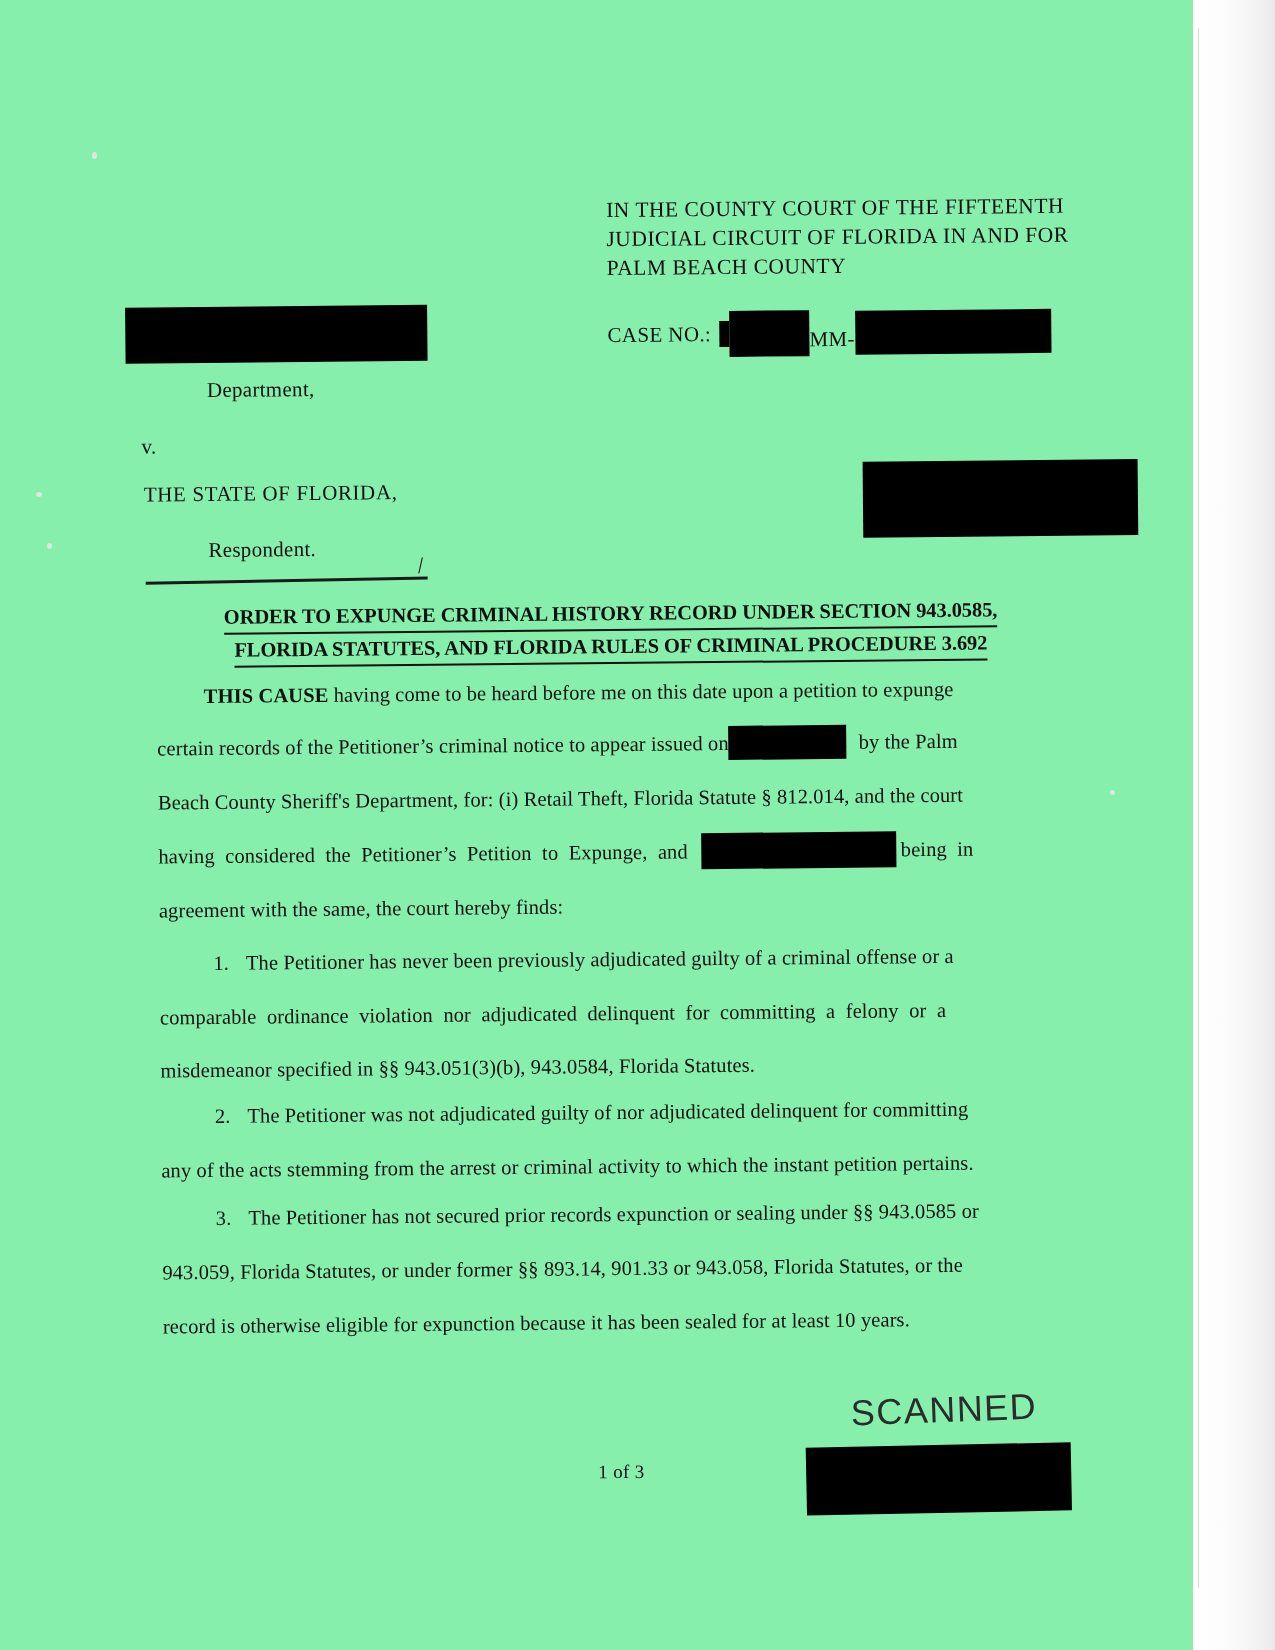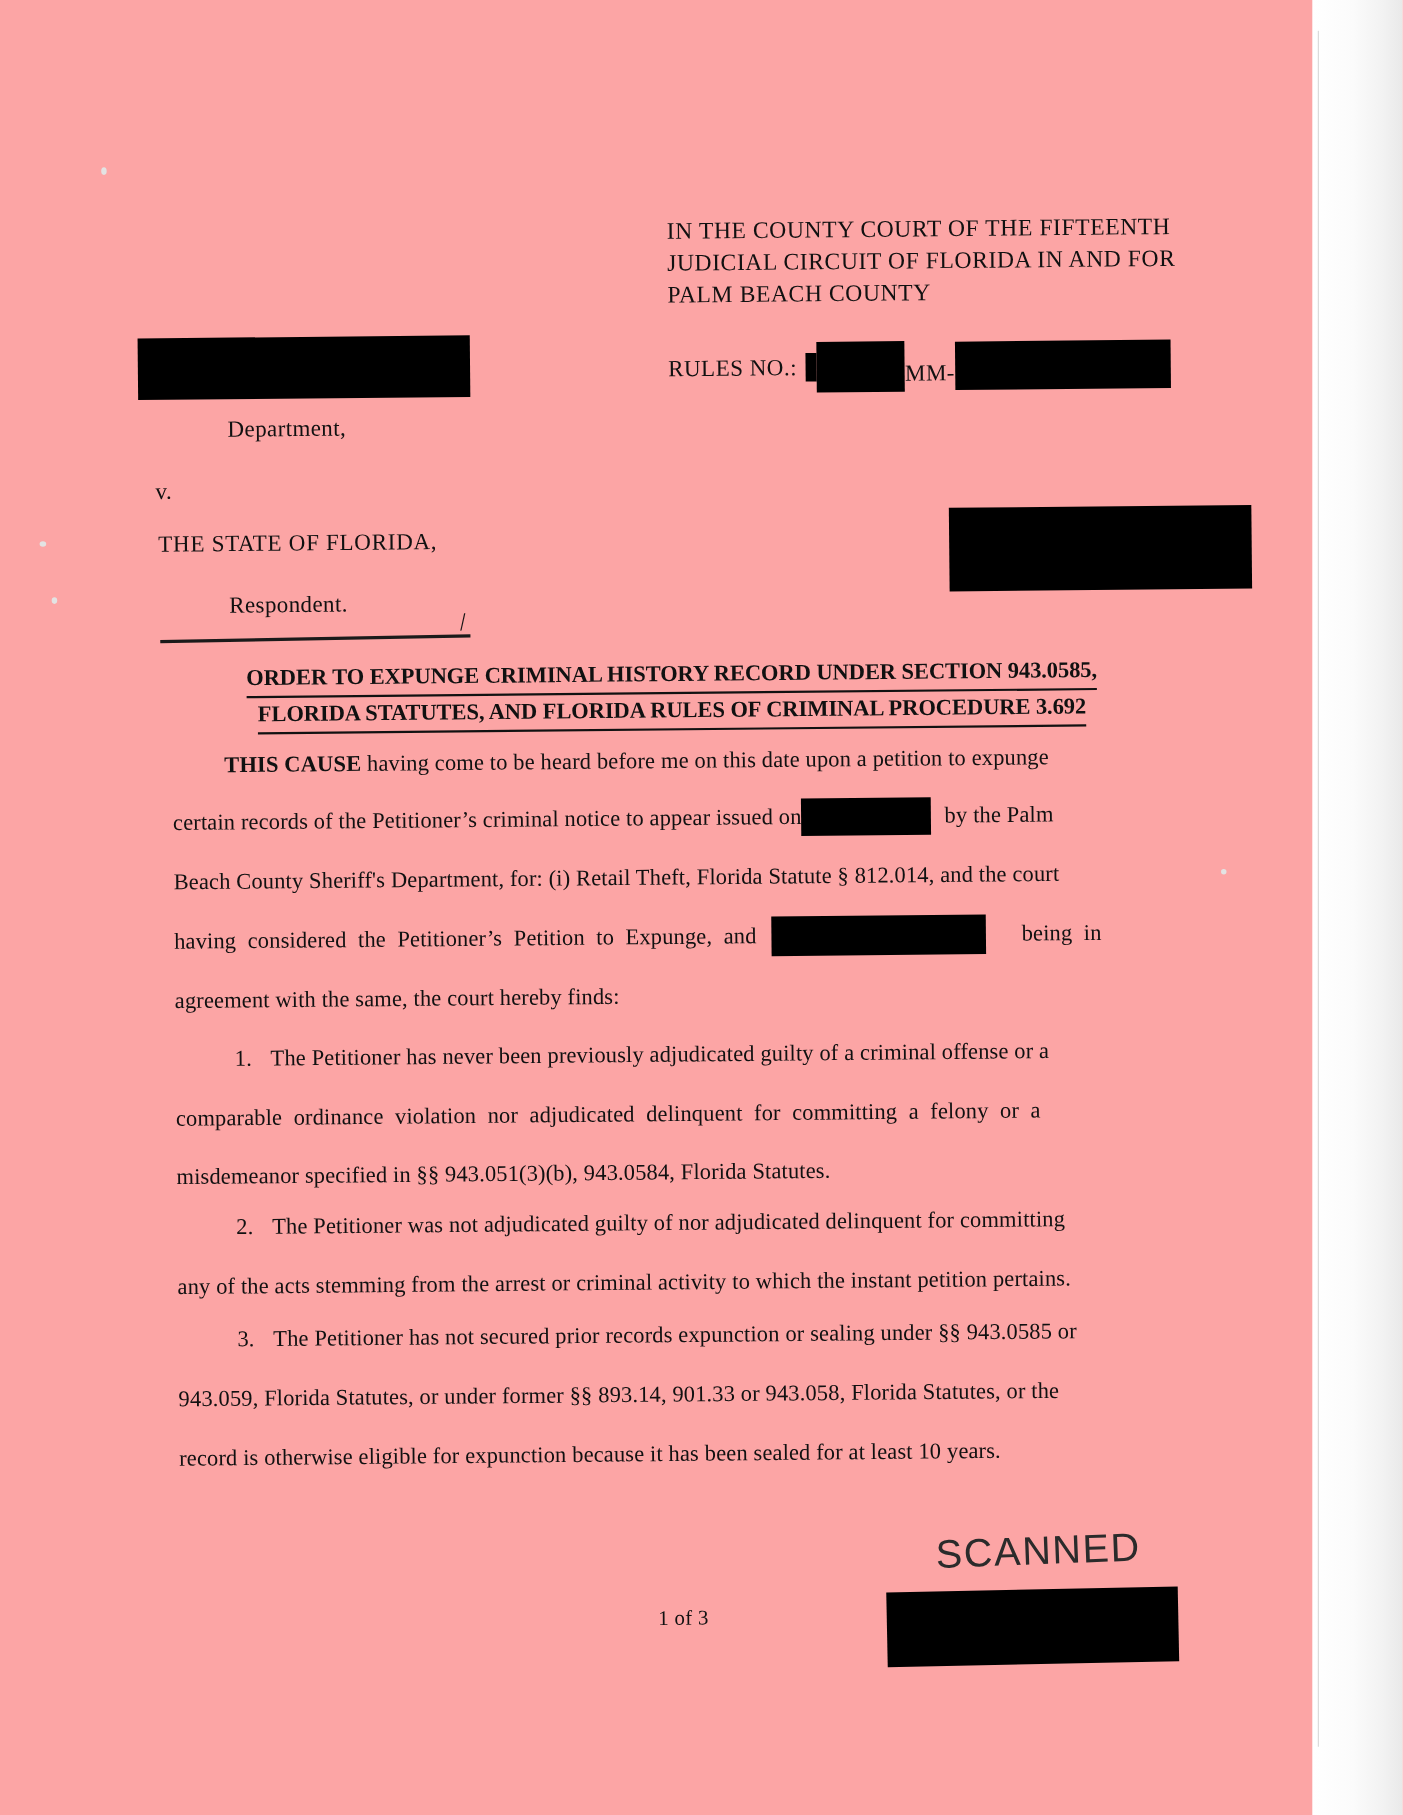--- a/index.html
+++ b/index.html
@@ -13,21 +13,21 @@
     position: relative;
     font-family: "Liberation Serif", "DejaVu Serif", serif;
     color: #111111;
     overflow: hidden;
   }
 
   
   #scan-page {
     position: absolute;
     inset: 0;
-    background: #fca5a5;
+    background: #86efac;
   }
 
   
   .scan-edge-right {
     position: absolute;
     top: 0;
     right: 0;
     width: 82px;
     height: 1650px;
     background: linear-gradient(to right, #ffffff 0%, #fbfbfb 45%, #f2f2f2 78%, #e9e9e9 100%);
@@ -195,21 +195,21 @@
   <div class="scan-speck" style="left:47px; top:543px; width:5px; height:6px;"></div>
   <div class="scan-speck" style="left:1110px; top:790px; width:5px; height:5px;"></div>
 
   <div id="doc-body">
 
     <div class="caption-court">IN THE COUNTY COURT OF THE FIFTEENTH
 JUDICIAL CIRCUIT OF FLORIDA IN AND FOR
 PALM BEACH COUNTY</div>
 
     <div class="case-no-row">
-      <span class="case-no-label">RULES NO.:</span>
+      <span class="case-no-label">CASE NO.:</span>
       <span class="redact" style="width:10px;height:26px;margin-left:8px;"></span>
       <span class="redact" style="width:80px;height:46px;margin-left:0px;"></span>
       <span class="case-mm-label">MM-</span>
       <span class="redact" style="width:196px;height:44px;"></span>
     </div>
 
     <div class="redact" style="position:absolute; left:130px; top:303px; width:302px; height:56px;"></div>
 
     <div class="party-block petitioner-label">Department,</div>
 
@@ -239,21 +239,21 @@
         <span class="seg">certain records of the Petitioner’s criminal notice to appear issued on</span>
         <span class="redact" style="width:118px;height:34px;"></span>
         <span class="seg" style="padding-left:12px;">by the Palm</span>
       </div>
 
       <div class="ln flow" style="top:784px;">Beach County Sheriff's Department, for: (i) Retail Theft, Florida Statute § 812.014, and the court</div>
 
       <div class="ln flow" style="top:838px;">
         <span class="seg">having  considered  the  Petitioner’s  Petition  to  Expunge,  and</span>
         <span class="redact" style="width:195px;height:36px;margin-left:14px;"></span>
-        <span class="seg" style="padding-left:32px;">being  in</span>
+        <span class="seg" style="padding-left:4px;">being  in</span>
       </div>
 
       <div class="ln flow" style="top:892px;">agreement with the same, the court hereby finds:</div>
 
       <div class="ln flow" style="top:945px; left:212px;">
         <span class="seg">1.</span>
         <span class="seg" style="padding-left:17px;">The Petitioner has never been previously adjudicated guilty of a criminal offense or a</span>
       </div>
       <div class="ln flow" style="top:999px;">comparable  ordinance  violation  nor  adjudicated  delinquent  for  committing  a  felony  or  a</div>
       <div class="ln flow" style="top:1052px;">misdemeanor specified in §§ 943.051(3)(b), 943.0584, Florida Statutes.</div>

